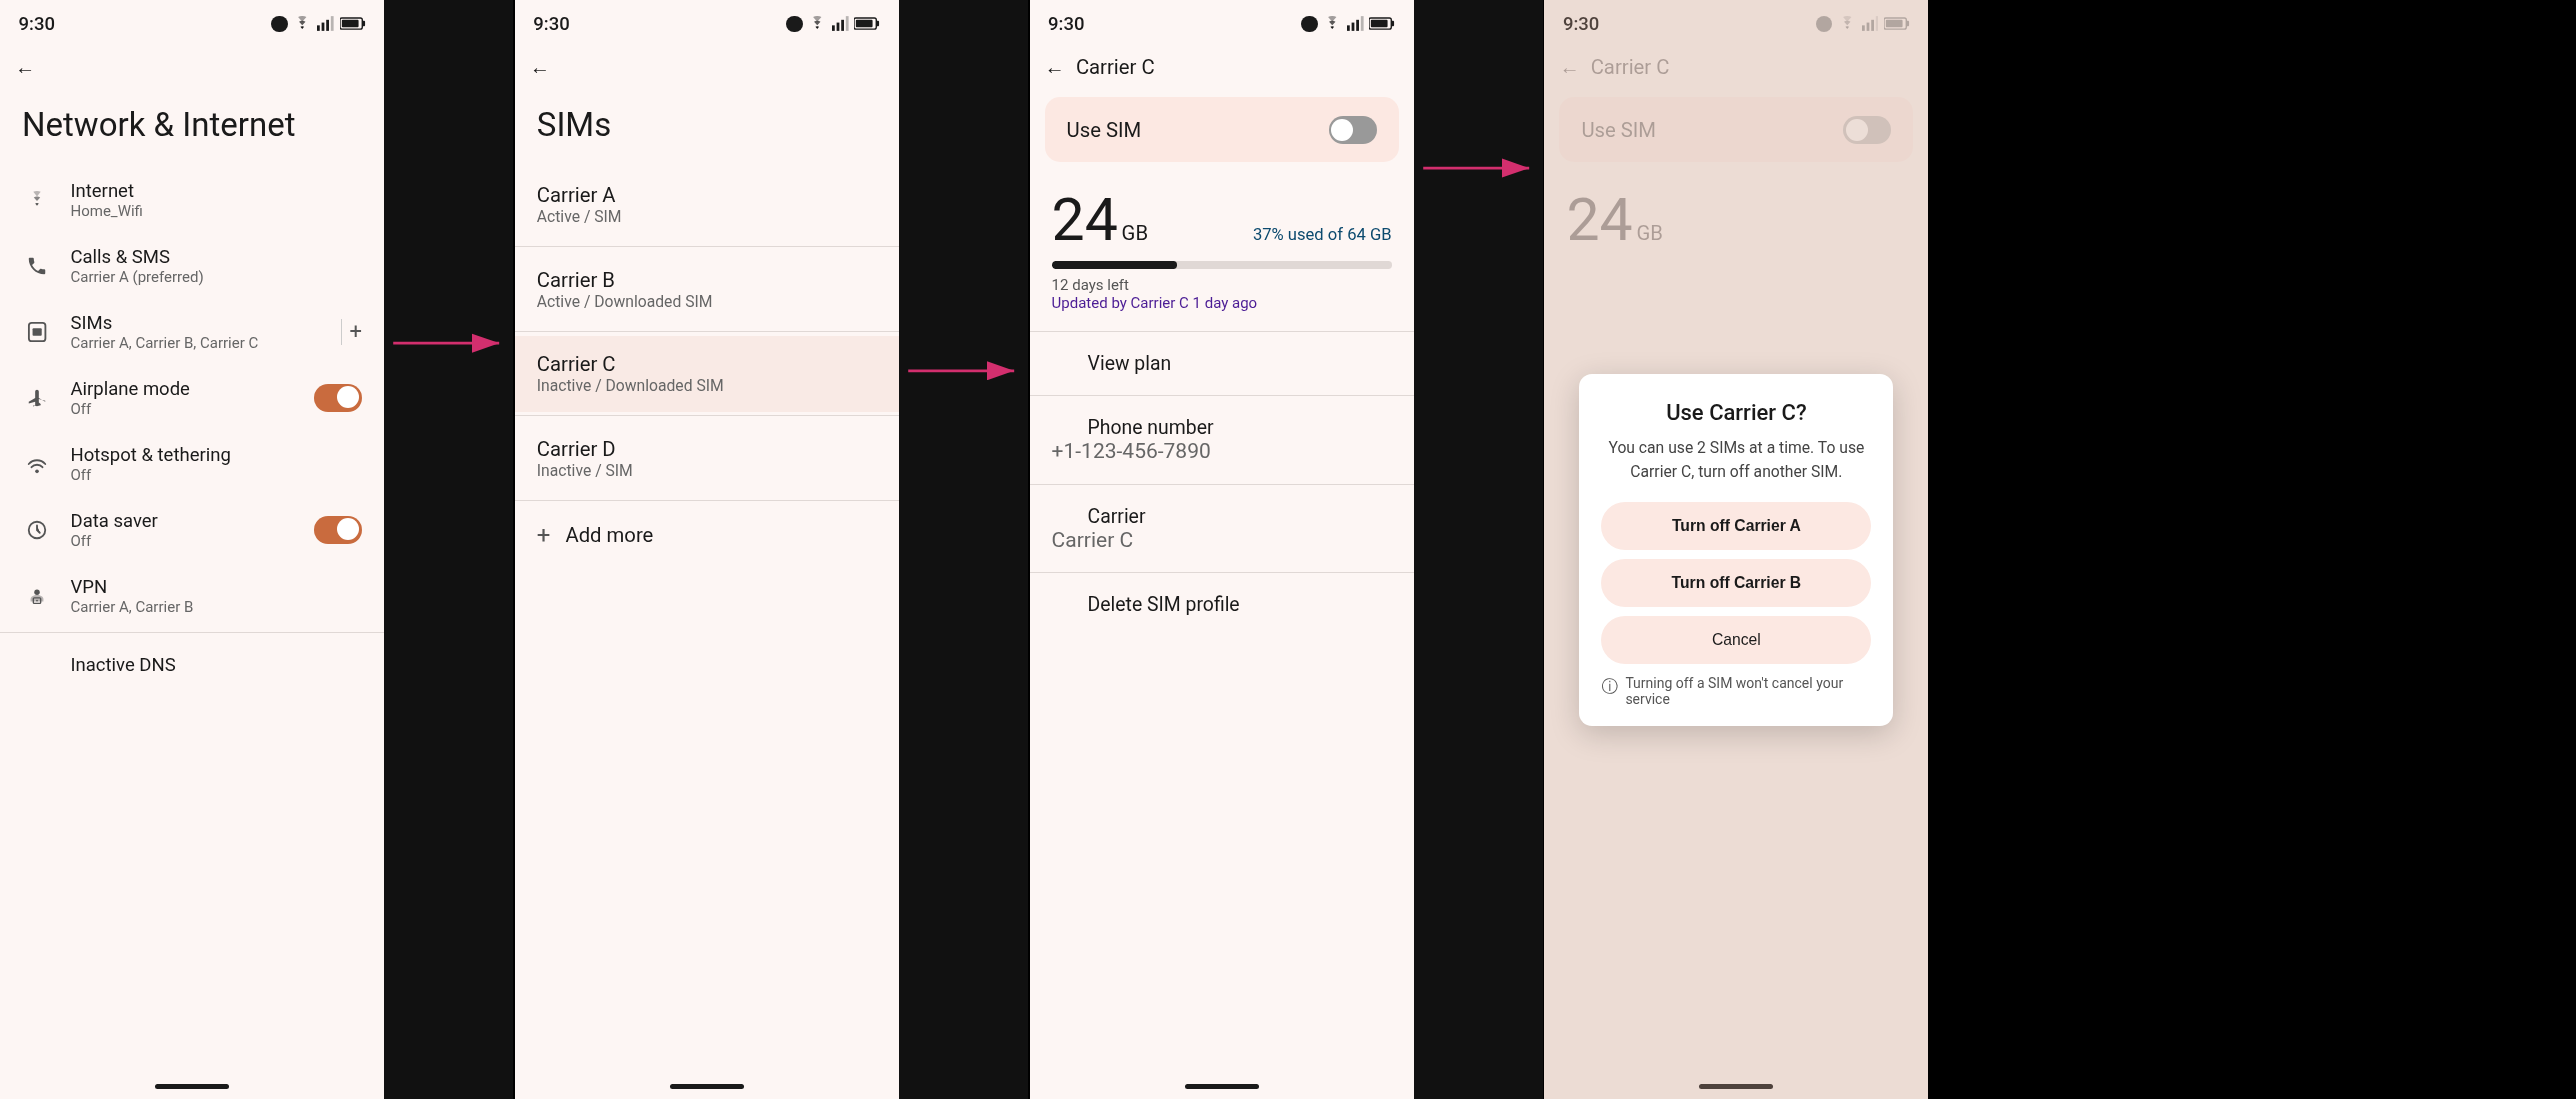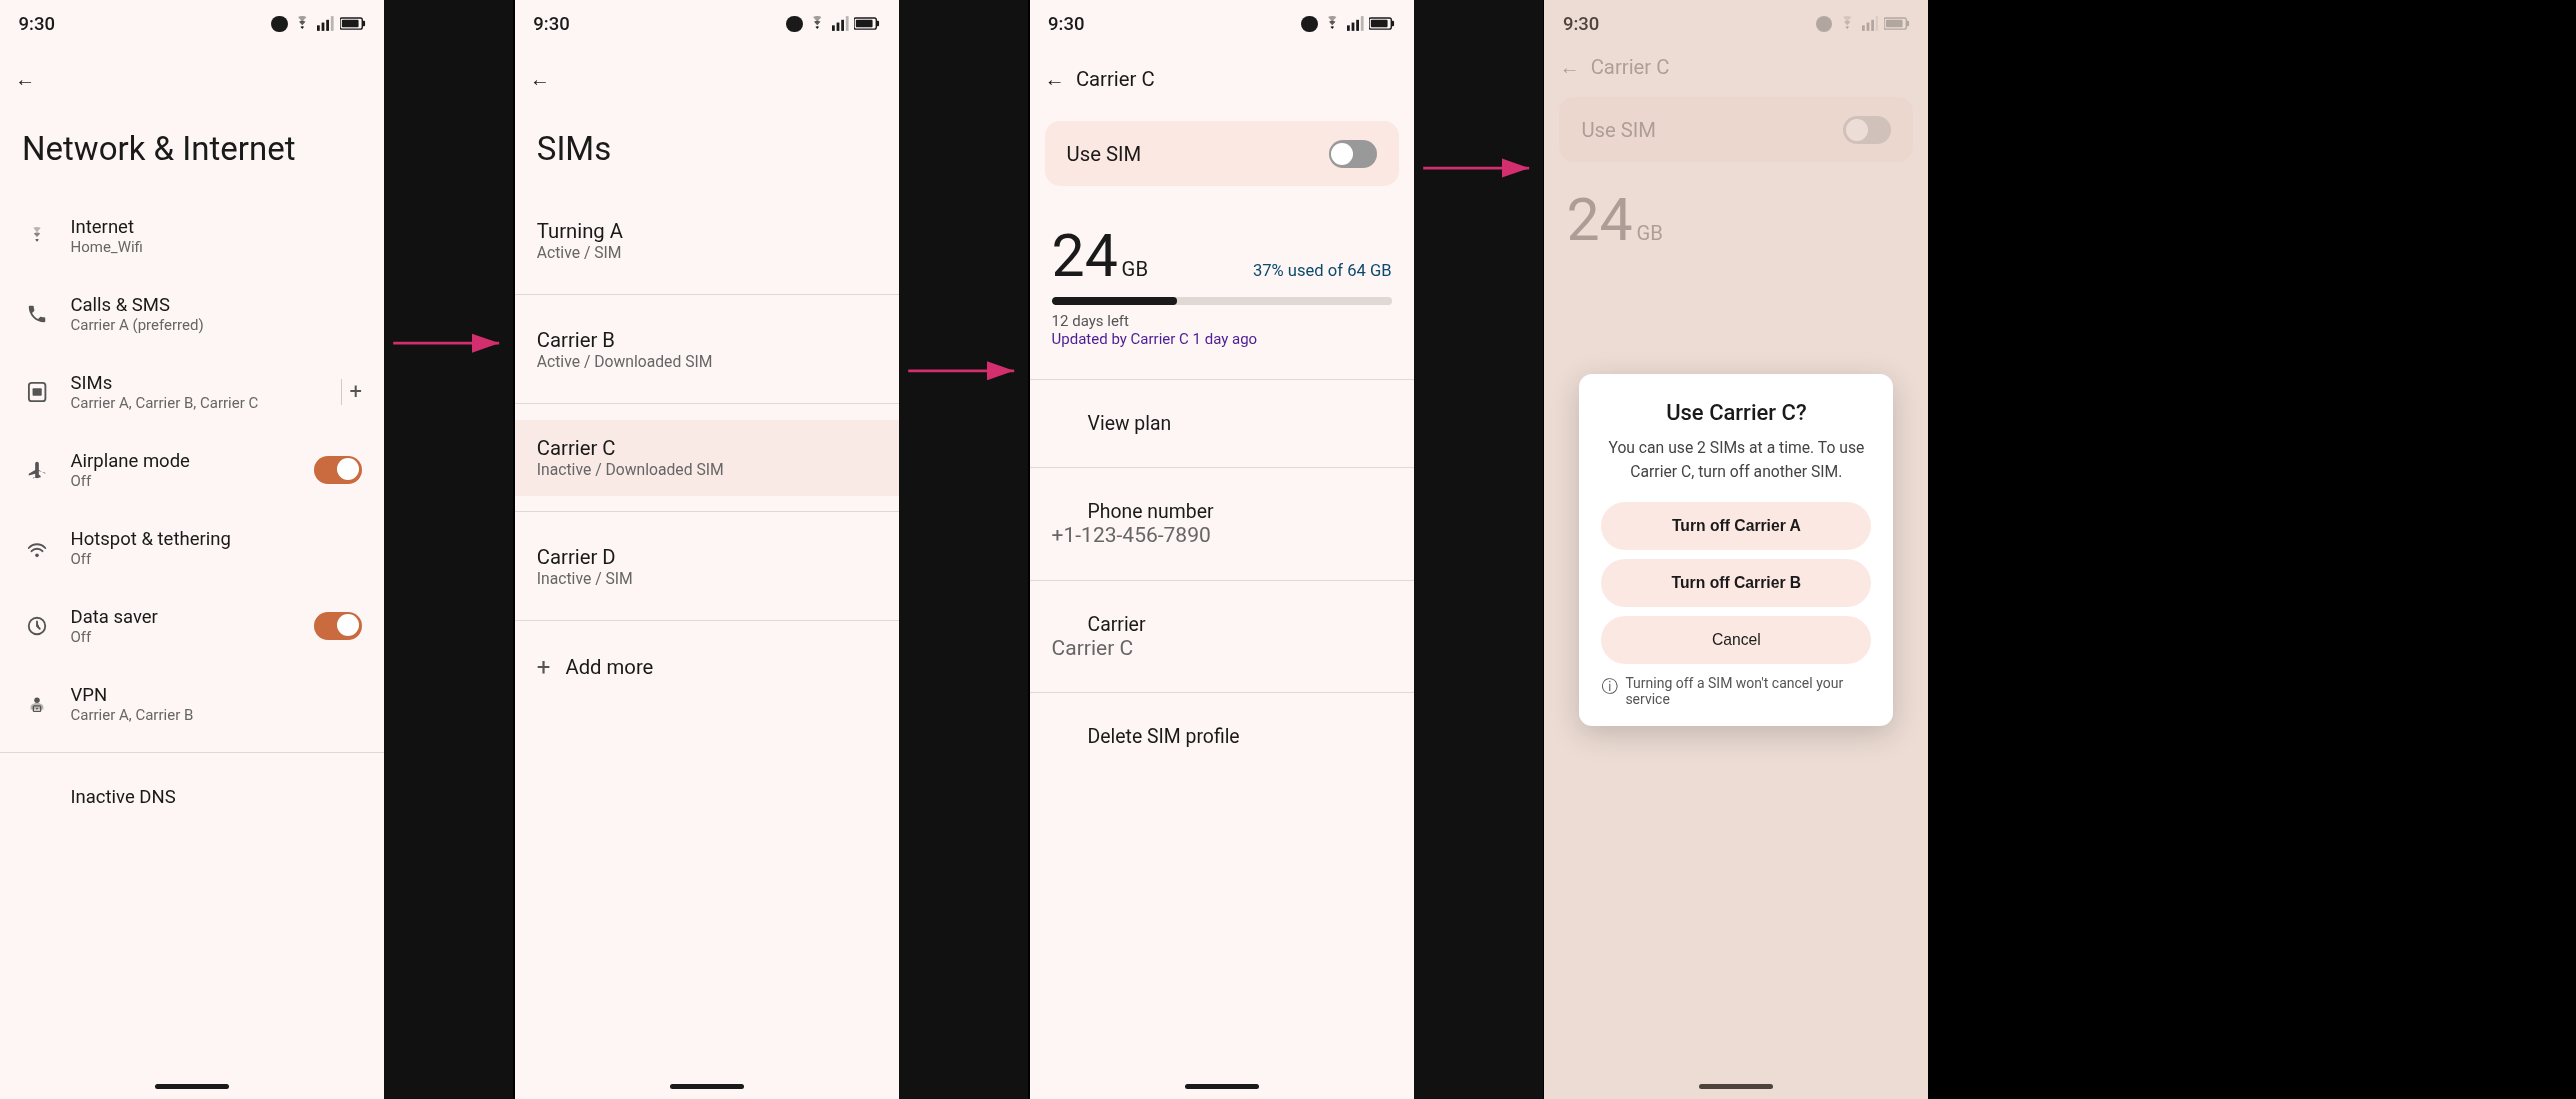--- a/index.html
+++ b/index.html
@@ -13,21 +13,20 @@
       overflow: hidden;
     }
 
     
     .phone-panel {
       position: relative;
       background: #fdf6f4;
       display: flex;
       flex-direction: column;
       overflow: hidden;
-      gap: 12px;
     }
 
     .phone-panel.panel-1 { width: 384px; height: 1100px; }
     .phone-panel.panel-2 { width: 384px; height: 1100px; margin-left: 1.8px; }
     .phone-panel.panel-3 { width: 384px; height: 1100px; margin-left: 1.8px; }
     .phone-panel.panel-4 { width: 384px; height: 1100px; margin-left: 1.8px; }
 
     
     .spacer { width: 129px; background: #111; }
 
@@ -550,21 +549,21 @@
     </div>
   </div>
 
   <div class="back-row">
     <span class="back-arrow">←</span>
   </div>
 
   <div class="page-title">SIMs</div>
 
   <div class="sim-item">
-    <span class="sim-name">Turning A</span>
+    <span class="sim-name">Carrier A</span>
     <span class="sim-status">Active / SIM</span>
   </div>
   <div class="divider"></div>
 
   <div class="sim-item">
     <span class="sim-name">Carrier B</span>
     <span class="sim-status">Active / Downloaded SIM</span>
   </div>
   <div class="divider"></div>
 

